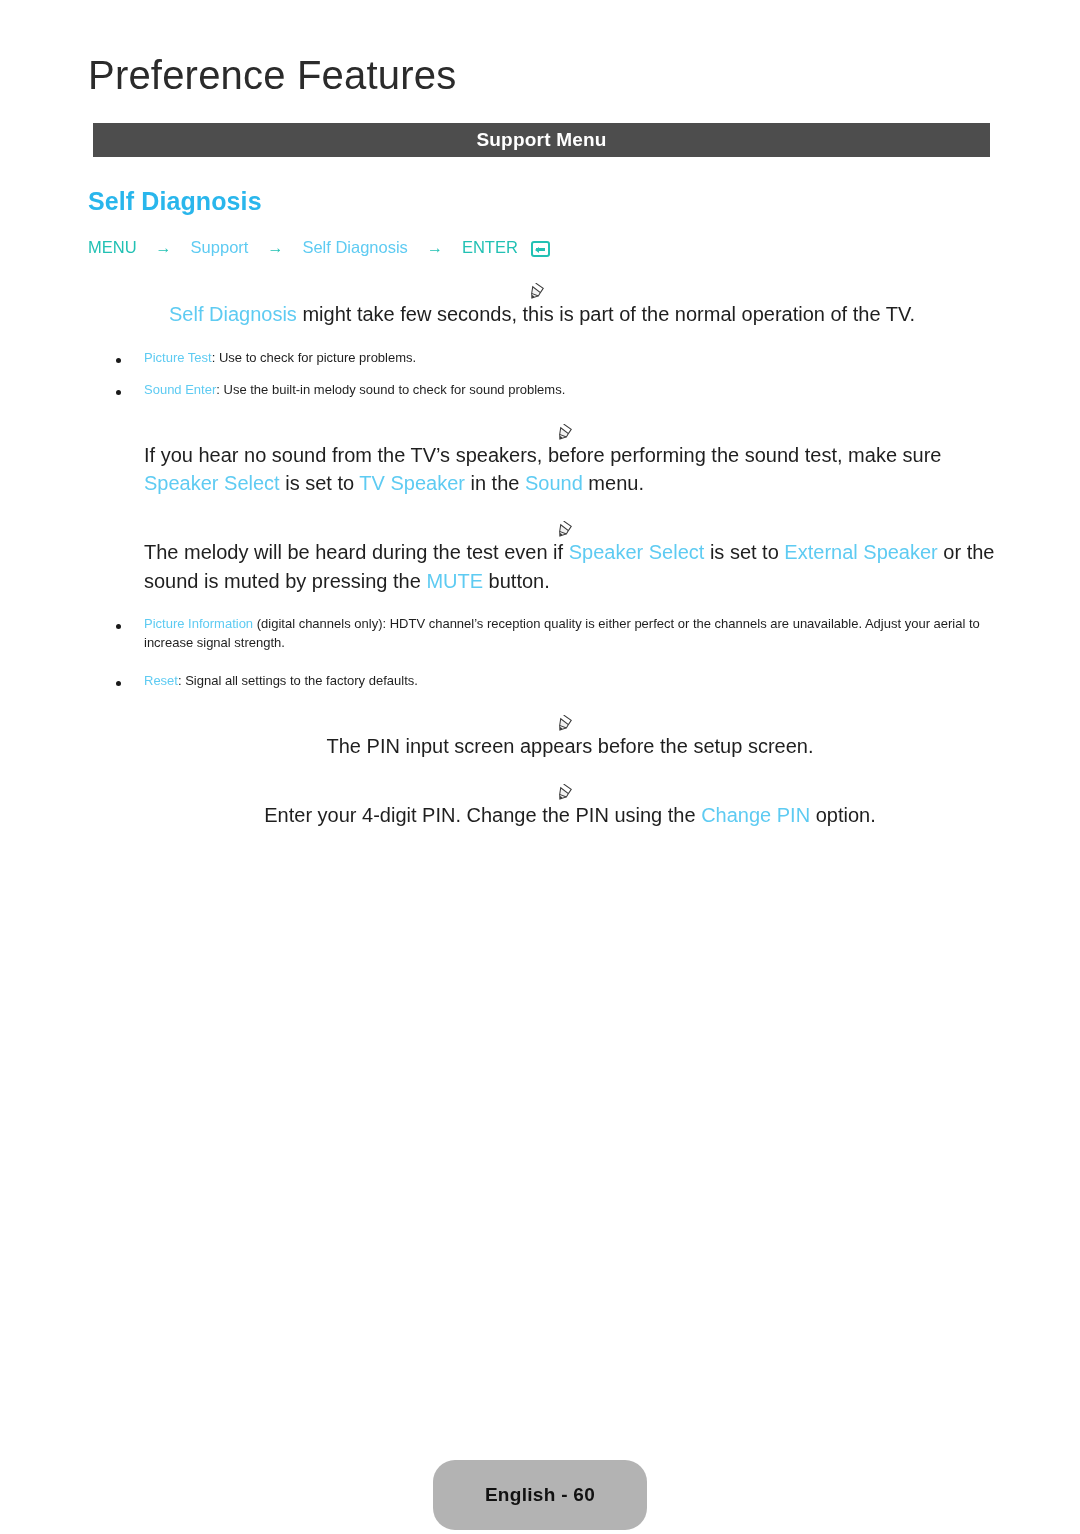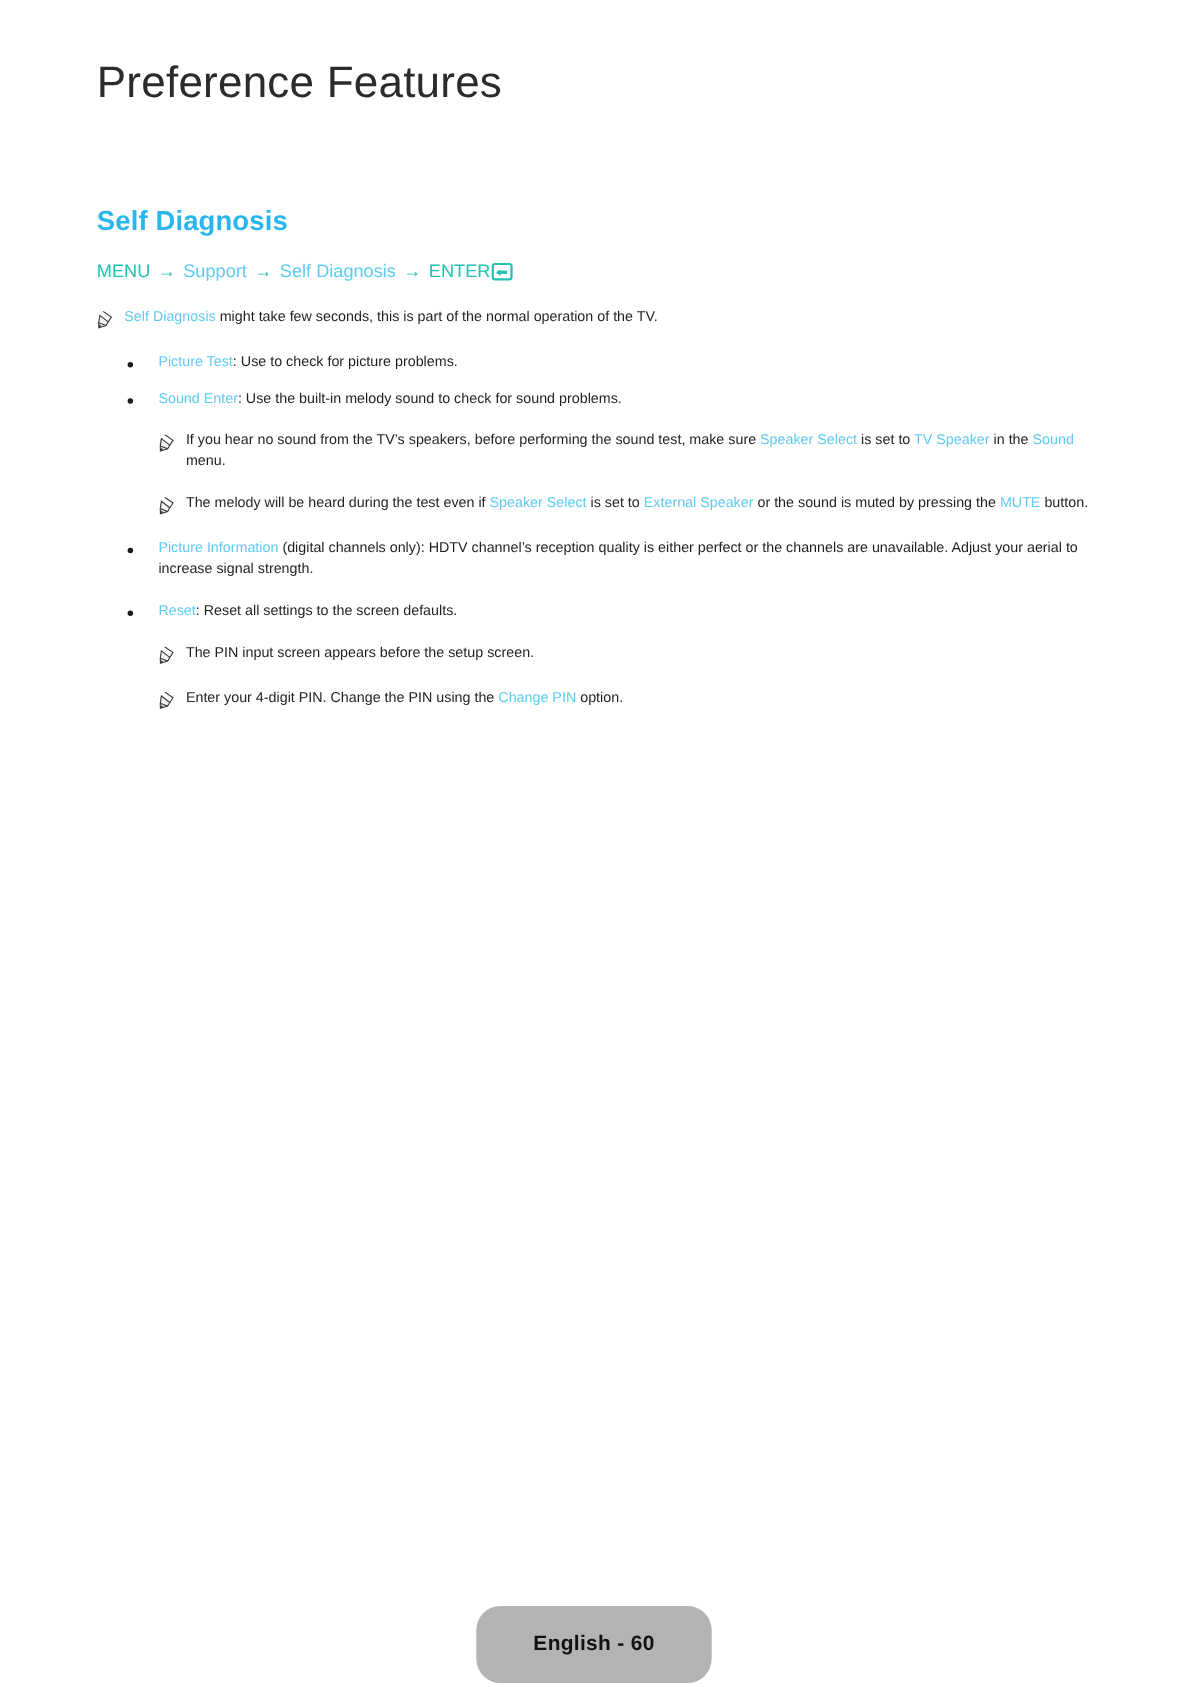--- a/index.html
+++ b/index.html
@@ -72,22 +72,22 @@
     line-height: 1.1;
   }
 
   .breadcrumb {
     font-size: 16.5px;
     color: #22c1b4;
     line-height: 1.2;
     margin: 0 0 22px 0;
     white-space: nowrap;
     display: flex;
-    align-items: center;
-    gap: 0;
+    align-items: flex-end;
+    gap: 12px;
   }
   .bc-menu { color: #22c1b4; }
   .bc-arrow { color: #22c1b4; margin: 0 7px; font-size: 16px; }
   .bc-link { color: #5ecbf2; }
   .bc-enter { color: #22c1b4; }
   .enter-icon {
     display: inline-block;
     width: 19px;
     height: 16px;
     border: 2.5px solid #22c1b4;
@@ -114,25 +114,26 @@
     width: 0;
     height: 0;
     border-top: 3.5px solid transparent;
     border-bottom: 3.5px solid transparent;
     border-right: 4px solid #22c1b4;
   }
 
   
   .note-row {
     display: flex;
-    align-items: flex-start;
-    font-size: 13px;
+    align-items: center;
+    font-size: 20px;
     line-height: 1.42;
     color: #1f1f1f;
     margin-bottom: 14px;
+    flex-direction: column;
   }
   .note-row.indent-1 { margin-left: 0px; }
   .note-row.indent-2 { margin-left: 56px; }
   .note-row.indent-3 { margin-left: 56px; }
 
   .pencil-icon {
     flex: 0 0 auto;
     width: 17px;
     height: 17px;
     margin-right: 8px;
@@ -185,20 +186,23 @@
     letter-spacing: 0.3px;
   }
 </style>
 </head>
 <body>
 
 <div class="page">
 
   <div class="page-title">Preference Features</div>
 
+  <div class="section-bar">
+    <span class="section-bar-label">Support Menu</span>
+  </div>
 
   <div class="content">
 
     <h2 class="topic-heading">Self Diagnosis</h2>
 
     <div class="breadcrumb">
       <span class="bc-menu">MENU</span>
       <span class="bc-arrow">→</span>
       <span class="bc-link">Support</span>
       <span class="bc-arrow">→</span>
@@ -264,21 +268,21 @@
 
     <div class="bullet-row">
       <span class="bullet-dot"></span>
       <span class="bullet-text"><span class="hl">Picture Information</span><span> (digital channels only): HDTV channel’s reception quality is either perfect or the channels are unavailable. Adjust your aerial to increase signal strength.</span></span>
     </div>
 
     <div class="gap-sm"></div>
 
     <div class="bullet-row">
       <span class="bullet-dot"></span>
-      <span class="bullet-text"><span class="hl">Reset</span><span>: Reset all settings to the screen defaults.</span></span>
+      <span class="bullet-text"><span class="hl">Reset</span><span>: Signal all settings to the factory defaults.</span></span>
     </div>
 
     <div class="gap-sm"></div>
 
     <div class="note-row indent-3">
       <svg class="pencil-icon" viewBox="0 0 20 20">
         <g fill="none" stroke="#3a3a3a" stroke-width="1.2">
           <path d="M3.2 4.4 L12.2 11.3 L9.9 15.2 L2.2 17.6 L2.0 12.2 Z" fill="#f2f2f2"></path>
           <path d="M12.2 11.3 L15.6 6.2 L6.6 0.0"></path>
           <path d="M2.0 12.2 L9.9 15.2"></path>

